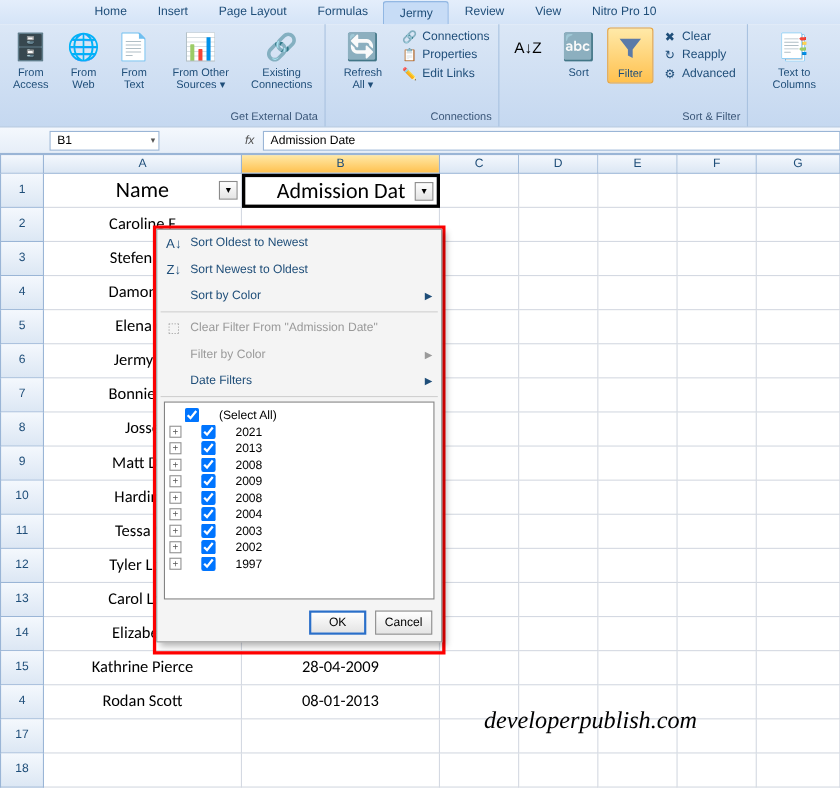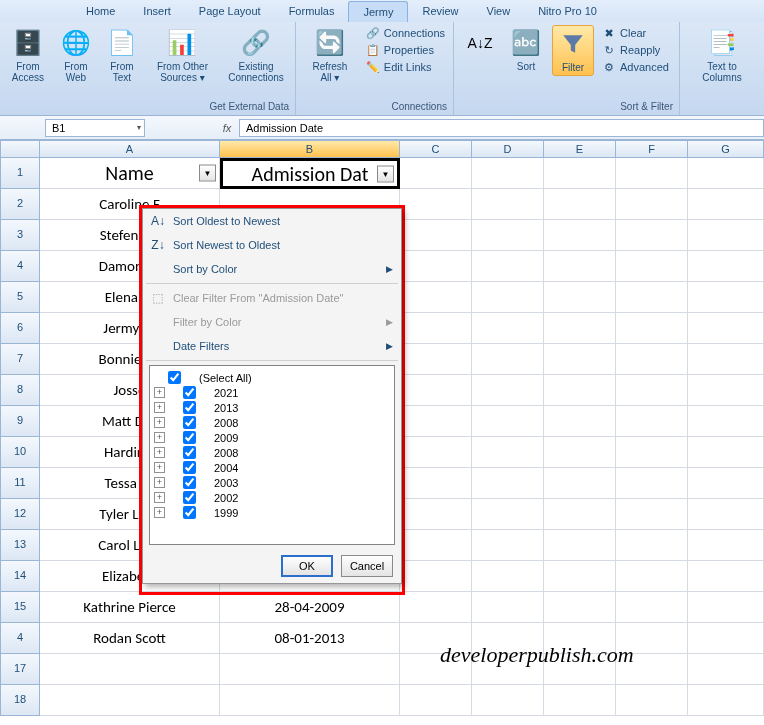--- a/index.html
+++ b/index.html
@@ -433,21 +433,21 @@
           <span>2003</span>
         </div>
         <div class="tree-item">
           <span class="exp">+</span>
           <input type="checkbox" checked="" style="">
           <span>2002</span>
         </div>
         <div class="tree-item">
           <span class="exp">+</span>
           <input type="checkbox" checked="" style="">
-          <span>1999</span>
+          <span>1997</span>
         </div>
       </div>
   </div>
   <div class="dd-btns">
     <button class="ok">OK</button>
     <button>Cancel</button>
   </div>
 </div>
 
 <div class="watermark">developerpublish.com</div>

